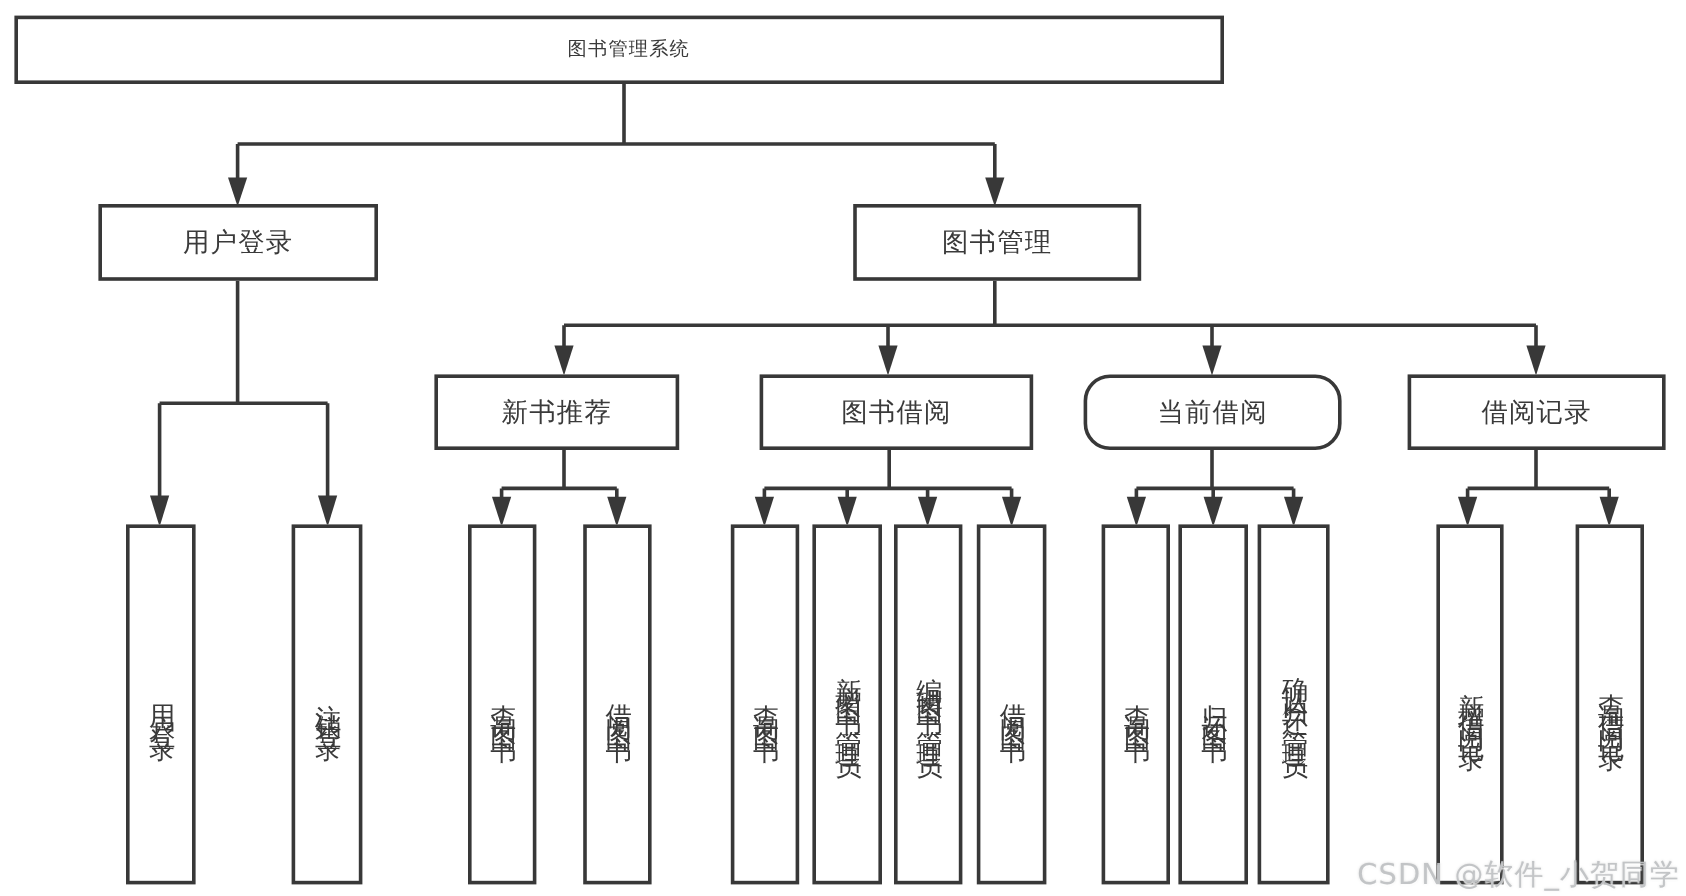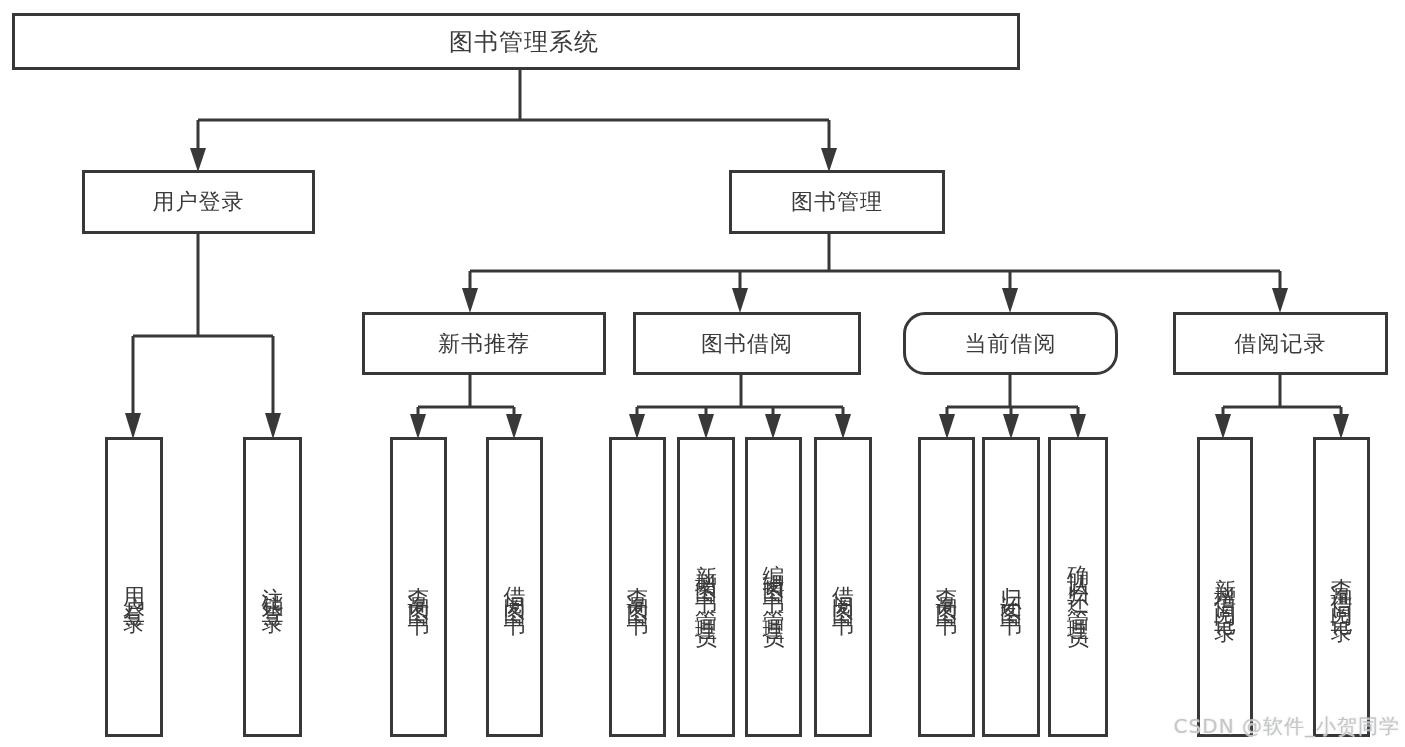--- a/index.html
+++ b/index.html
@@ -31,41 +31,41 @@
     align-items: center;
     justify-content: center;
     z-index: 2;
     text-align: center;
   }
   .hbox {
     font-size: 22px;
     letter-spacing: 1px;
   }
   .hbox.root {
-    font-size: 24px;
+    font-size: 16px;
     padding-left: 16px;
   }
   .vbox {
     top: 437px;
     height: 300px;
     font-size: 22px;
   }
   .vbox .vtext {
     writing-mode: vertical-rl;
     text-orientation: mixed;
     letter-spacing: 9px;
     line-height: 1.1;
     white-space: nowrap;
   }
   #watermark {
     position: absolute;
     right: 5px;
     top: 713px;
     z-index: 5;
-    font-size: 20px;
+    font-size: 24px;
     color: rgba(192, 194, 196, 0.95);
     text-shadow: 0 1px 1px rgba(255,255,255,0.85), 0 0 2px rgba(130,130,130,0.35);
     letter-spacing: 1px;
     white-space: nowrap;
   }
 </style>
 </head>
 <body>
 
 <div id="canvas">
@@ -110,25 +110,25 @@
     </g>
   </svg>
 
   <div class="node hbox root" style="left:12px; top:13px; width:1008px; height:57px;">
     <span>图书管理系统</span>
   </div>
 
   <div class="node hbox" style="left:82px; top:170px; width:233px; height:64px;">
     <span>用户登录</span>
   </div>
-  <div class="node hbox" style="left:729px; top:170px; width:216px; height:64px;">
+  <div class="node hbox" style="left:711px; top:170px; width:240px; height:64px;">
     <span>图书管理</span>
   </div>
 
-  <div class="node hbox" style="left:362px; top:312px; width:244px; height:63px;">
+  <div class="node hbox" style="left:362px; top:312px; width:204px; height:63px;">
     <span>新书推荐</span>
   </div>
   <div class="node hbox" style="left:633px; top:312px; width:228px; height:63px;">
     <span>图书借阅</span>
   </div>
   <div class="node hbox" style="left:903px; top:312px; width:215px; height:63px;border-radius:22px;">
     <span>当前借阅</span>
   </div>
   <div class="node hbox" style="left:1173px; top:312px; width:215px; height:63px;">
     <span>借阅记录</span>

